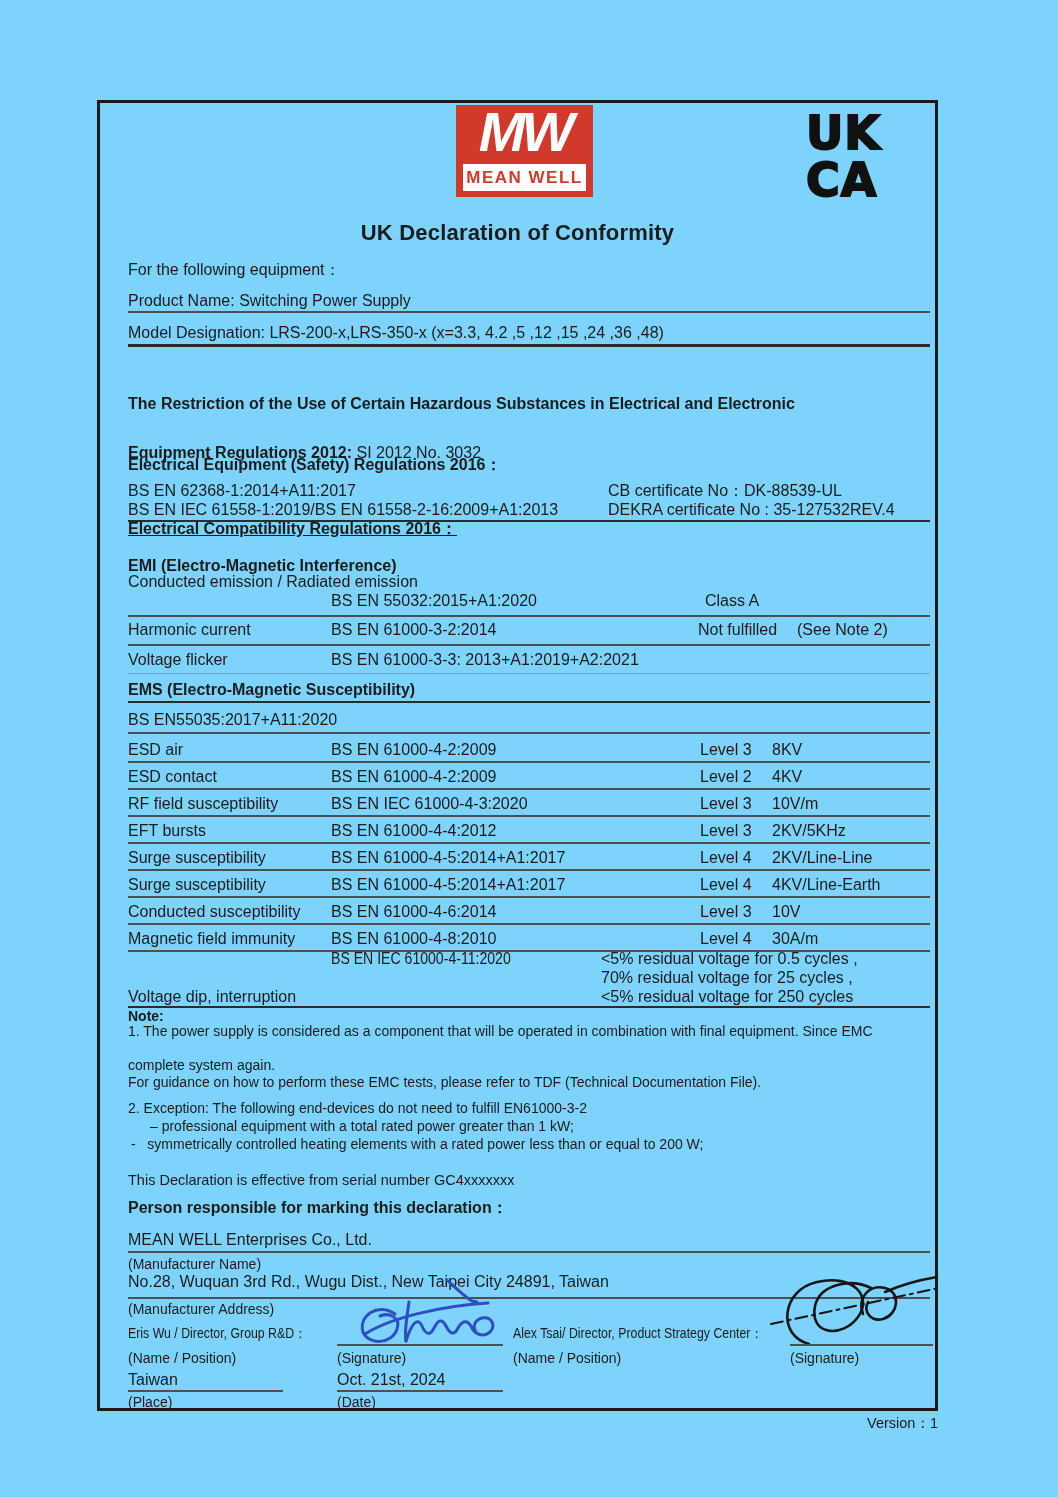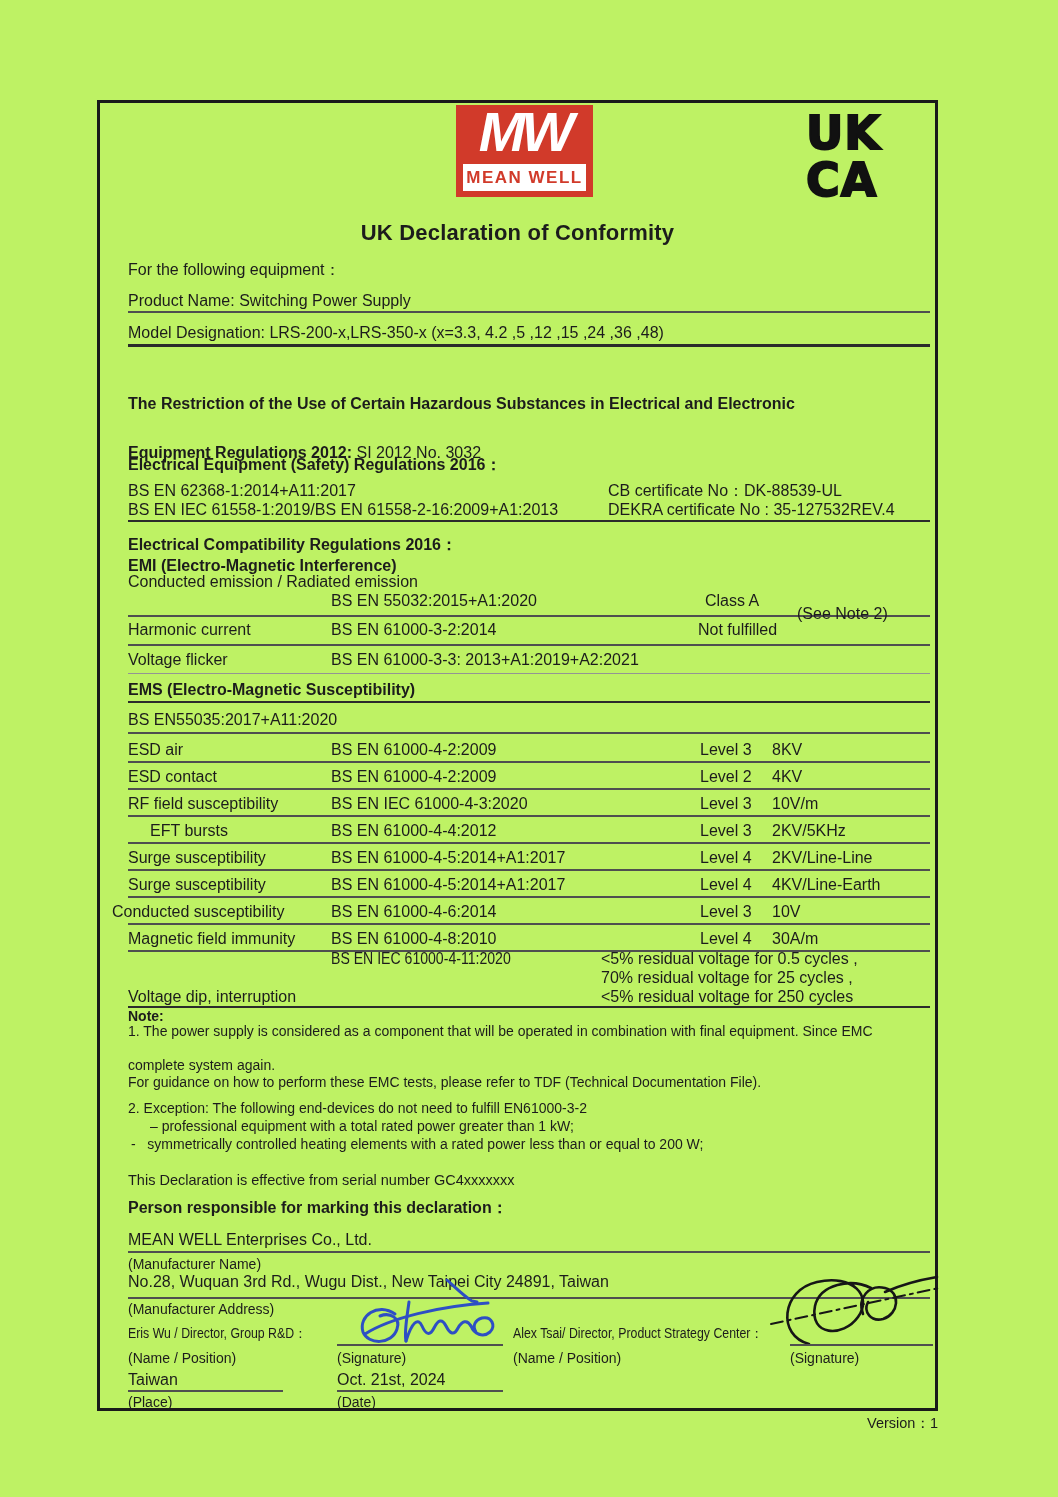--- a/index.html
+++ b/index.html
@@ -1,16 +1,16 @@
 <!DOCTYPE html>
 <html><head>
 <meta charset="utf-8">
 <style>
   html,body{margin:0;padding:0;background:#ffffff;}
-  .page{position:relative;width:1058px;height:1497px;background:#bef264;
+  .page{position:relative;width:1058px;height:1497px;background:#7dd3fc;
         font-family:"Liberation Sans","DejaVu Sans",sans-serif;color:#1c1c1c;overflow:hidden;}
   .doc-border{position:absolute;left:97px;top:100px;width:841px;height:1311px;
               border:3px solid #1a1a1a;box-sizing:border-box;}
   .t{position:absolute;font-size:16px;line-height:17px;white-space:pre;color:#1c1c1c;}
   .b{font-weight:bold;}
   .small{font-size:14px;}
   .cond{transform:scaleX(0.88);transform-origin:left center;}
   .hl{position:absolute;left:128px;width:802px;height:2px;background:#4f4f4f;}
   .hl.strong{height:3px;background:#2b2b2b;}
   .hl.light{height:1px;background:#949494;}
@@ -58,32 +58,32 @@
   <div class="t b" style="left:128px;top:395px;">The Restriction of the Use of Certain Hazardous Substances in Electrical and Electronic</div>
   <div class="t" style="left:128px;top:416px;margin-top:28px;"><span class="b">Equipment Regulations 2012:</span><span> SI 2012 No. 3032</span></div>
 
   <div class="t b" style="left:128px;top:456px;">Electrical Equipment (Safety) Regulations 2016：</div>
   <div class="t" style="left:128px;top:482px;">BS EN 62368-1:2014+A11:2017</div>
   <div class="t" style="left:608px;top:482px;">CB certificate No：DK-88539-UL</div>
   <div class="t" style="left:128px;top:501px;">BS EN IEC 61558-1:2019/BS EN 61558-2-16:2009+A1:2013</div>
   <div class="t" style="left:608px;top:501px;">DEKRA certificate No : 35-127532REV.4</div>
   <div class="hl strong" style="top:520px;height:2px;"></div>
 
-  <div class="t b" style="left:128px;top:536px;">Electrical Compatibility Regulations 2016：</div>
+  <div class="t b" style="left:128px;top:520px;text-decoration:underline;">Electrical Compatibility Regulations 2016：</div>
   <div class="t b" style="left:128px;top:557px;">EMI (Electro-Magnetic Interference)</div>
   <div class="t" style="left:128px;top:573px;">Conducted emission / Radiated emission</div>
 
   <div class="t" style="left:331px;top:592px;">BS EN 55032:2015+A1:2020</div>
   <div class="t" style="left:705px;top:592px;">Class A</div>
   <div class="hl" style="top:615px;"></div>
 
   <div class="t" style="left:128px;top:621px;">Harmonic current</div>
   <div class="t" style="left:331px;top:621px;">BS EN 61000-3-2:2014</div>
   <div class="t" style="left:698px;top:621px;">Not fulfilled</div>
-  <div class="t" style="left:797px;top:605px;">(See Note 2)</div>
+  <div class="t" style="left:797px;top:621px;">(See Note 2)</div>
   <div class="hl" style="top:644px;"></div>
 
   <div class="t" style="left:128px;top:651px;">Voltage flicker</div>
   <div class="t" style="left:331px;top:651px;">BS EN 61000-3-3: 2013+A1:2019+A2:2021</div>
   <div class="hl light" style="top:673px;"></div>
 
   <div class="t b" style="left:128px;top:681px;">EMS (Electro-Magnetic Susceptibility)</div>
   <div class="hl strong" style="top:701px;height:2px;"></div>
   <div class="t" style="left:128px;top:711px;">BS EN55035:2017+A11:2020</div>
   <div class="hl" style="top:732px;"></div>
@@ -99,39 +99,39 @@
   <div class="t" style="left:700px;top:768px;">Level 2</div>
   <div class="t" style="left:772px;top:768px;">4KV</div>
   <div class="hl" style="top:788px;"></div>
 
   <div class="t" style="left:128px;top:795px;">RF field susceptibility</div>
   <div class="t" style="left:331px;top:795px;">BS EN IEC 61000-4-3:2020</div>
   <div class="t" style="left:700px;top:795px;">Level 3</div>
   <div class="t" style="left:772px;top:795px;">10V/m</div>
   <div class="hl" style="top:815px;"></div>
 
-  <div class="t" style="left:128px;top:822px;margin-left:22px;">EFT bursts</div>
+  <div class="t" style="left:128px;top:822px;">EFT bursts</div>
   <div class="t" style="left:331px;top:822px;">BS EN 61000-4-4:2012</div>
   <div class="t" style="left:700px;top:822px;">Level 3</div>
   <div class="t" style="left:772px;top:822px;">2KV/5KHz</div>
   <div class="hl" style="top:842px;"></div>
 
   <div class="t" style="left:128px;top:849px;">Surge susceptibility</div>
   <div class="t" style="left:331px;top:849px;">BS EN 61000-4-5:2014+A1:2017</div>
   <div class="t" style="left:700px;top:849px;">Level 4</div>
   <div class="t" style="left:772px;top:849px;">2KV/Line-Line</div>
   <div class="hl" style="top:869px;"></div>
 
   <div class="t" style="left:128px;top:876px;">Surge susceptibility</div>
   <div class="t" style="left:331px;top:876px;">BS EN 61000-4-5:2014+A1:2017</div>
   <div class="t" style="left:700px;top:876px;">Level 4</div>
   <div class="t" style="left:772px;top:876px;">4KV/Line-Earth</div>
   <div class="hl" style="top:896px;"></div>
 
-  <div class="t" style="left:112px;top:903px;">Conducted susceptibility</div>
+  <div class="t" style="left:128px;top:903px;">Conducted susceptibility</div>
   <div class="t" style="left:331px;top:903px;">BS EN 61000-4-6:2014</div>
   <div class="t" style="left:700px;top:903px;">Level 3</div>
   <div class="t" style="left:772px;top:903px;">10V</div>
   <div class="hl" style="top:923px;"></div>
 
   <div class="t" style="left:128px;top:930px;">Magnetic field immunity</div>
   <div class="t" style="left:331px;top:930px;">BS EN 61000-4-8:2010</div>
   <div class="t" style="left:700px;top:930px;">Level 4</div>
   <div class="t" style="left:772px;top:930px;">30A/m</div>
   <div class="hl" style="top:950px;"></div>

